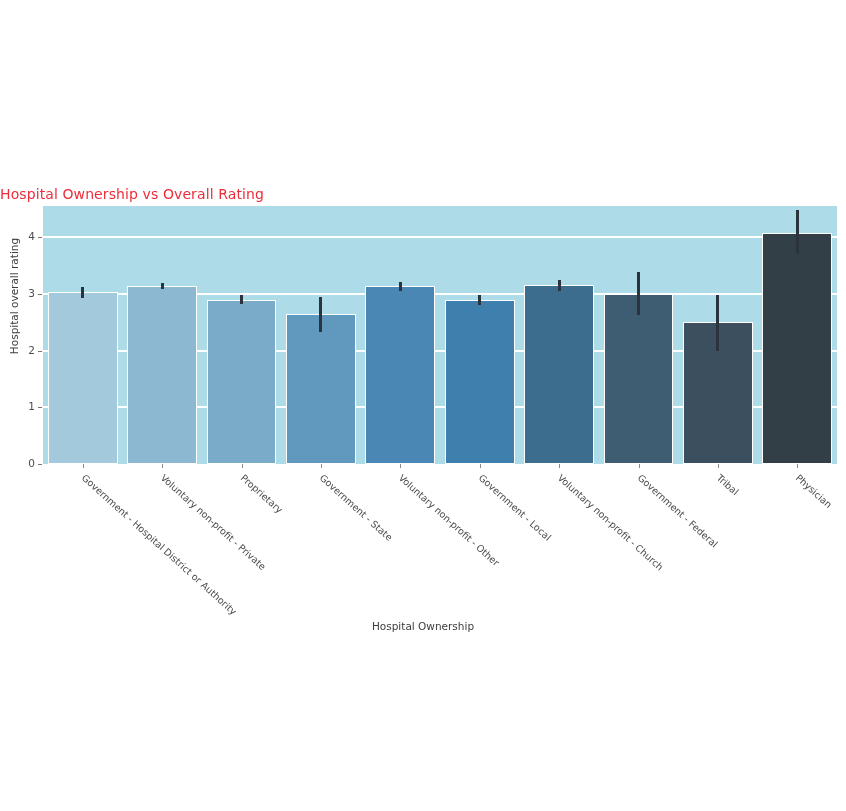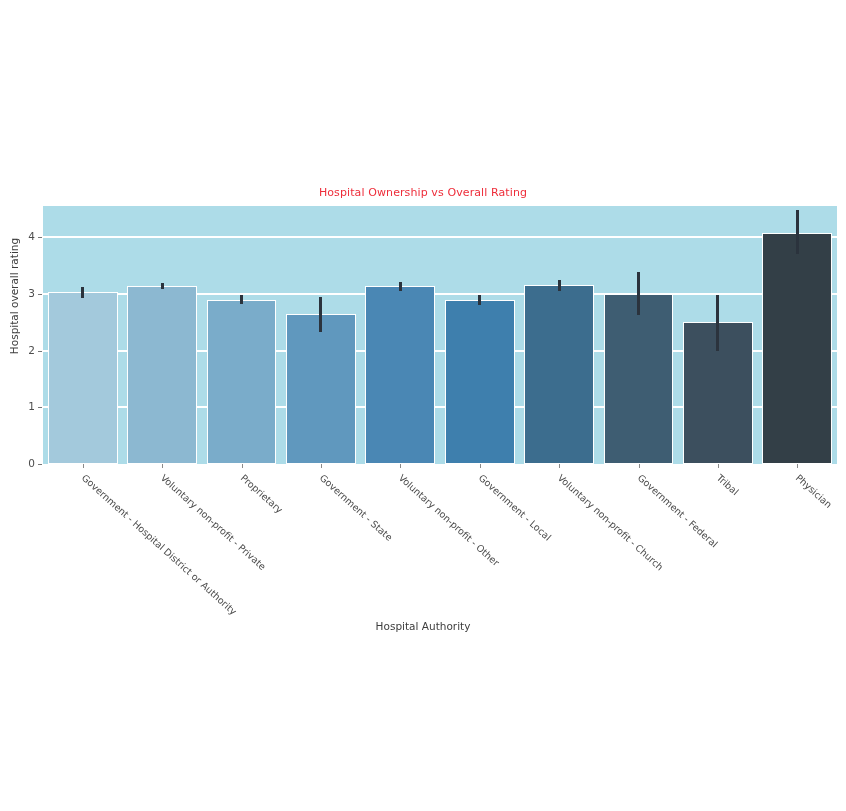--- a/index.html
+++ b/index.html
@@ -9,22 +9,21 @@
     font-family:"DejaVu Sans", sans-serif;
     overflow:hidden;
     position:relative;
   }
   #figure{
     position:absolute;left:0;top:0;width:846px;height:811px;
   }
   .chart-title{
     position:absolute;
     left:0;top:186px;width:846px;
-    text-align:center;
-    font-size:11px;
+    font-size:14px;
     color:#ee2d3a;
     letter-spacing:0.1px;
     white-space:nowrap;
   }
   .plot-area{
     position:absolute;
     left:43px;top:206px;
     width:794px;height:258px;
     background:#addce8;
     overflow:visible;
@@ -183,15 +182,15 @@
       <div class="xtick-mark" style="left: 559.1px;"></div>
       <div class="xtick" style="left: 563.1px; transform-origin: left top; transform: rotate(42deg); text-align: left;">Voluntary non-profit - Church</div>
       <div class="xtick-mark" style="left: 638.5px;"></div>
       <div class="xtick" style="left: 642.5px; transform-origin: left top; transform: rotate(42deg); text-align: left;">Government - Federal</div>
       <div class="xtick-mark" style="left: 717.9px;"></div>
       <div class="xtick" style="left: 721.9px; transform-origin: left top; transform: rotate(42deg); text-align: left;">Tribal</div>
       <div class="xtick-mark" style="left: 797.3px;"></div>
       <div class="xtick" style="left: 801.3px; transform-origin: left top; transform: rotate(42deg); text-align: left;">Physician</div>
     </div>
 
-  <div class="xlabel">Hospital Authority</div>
+  <div class="xlabel">Hospital Ownership</div>
 
 </div>
 
 </body></html>

